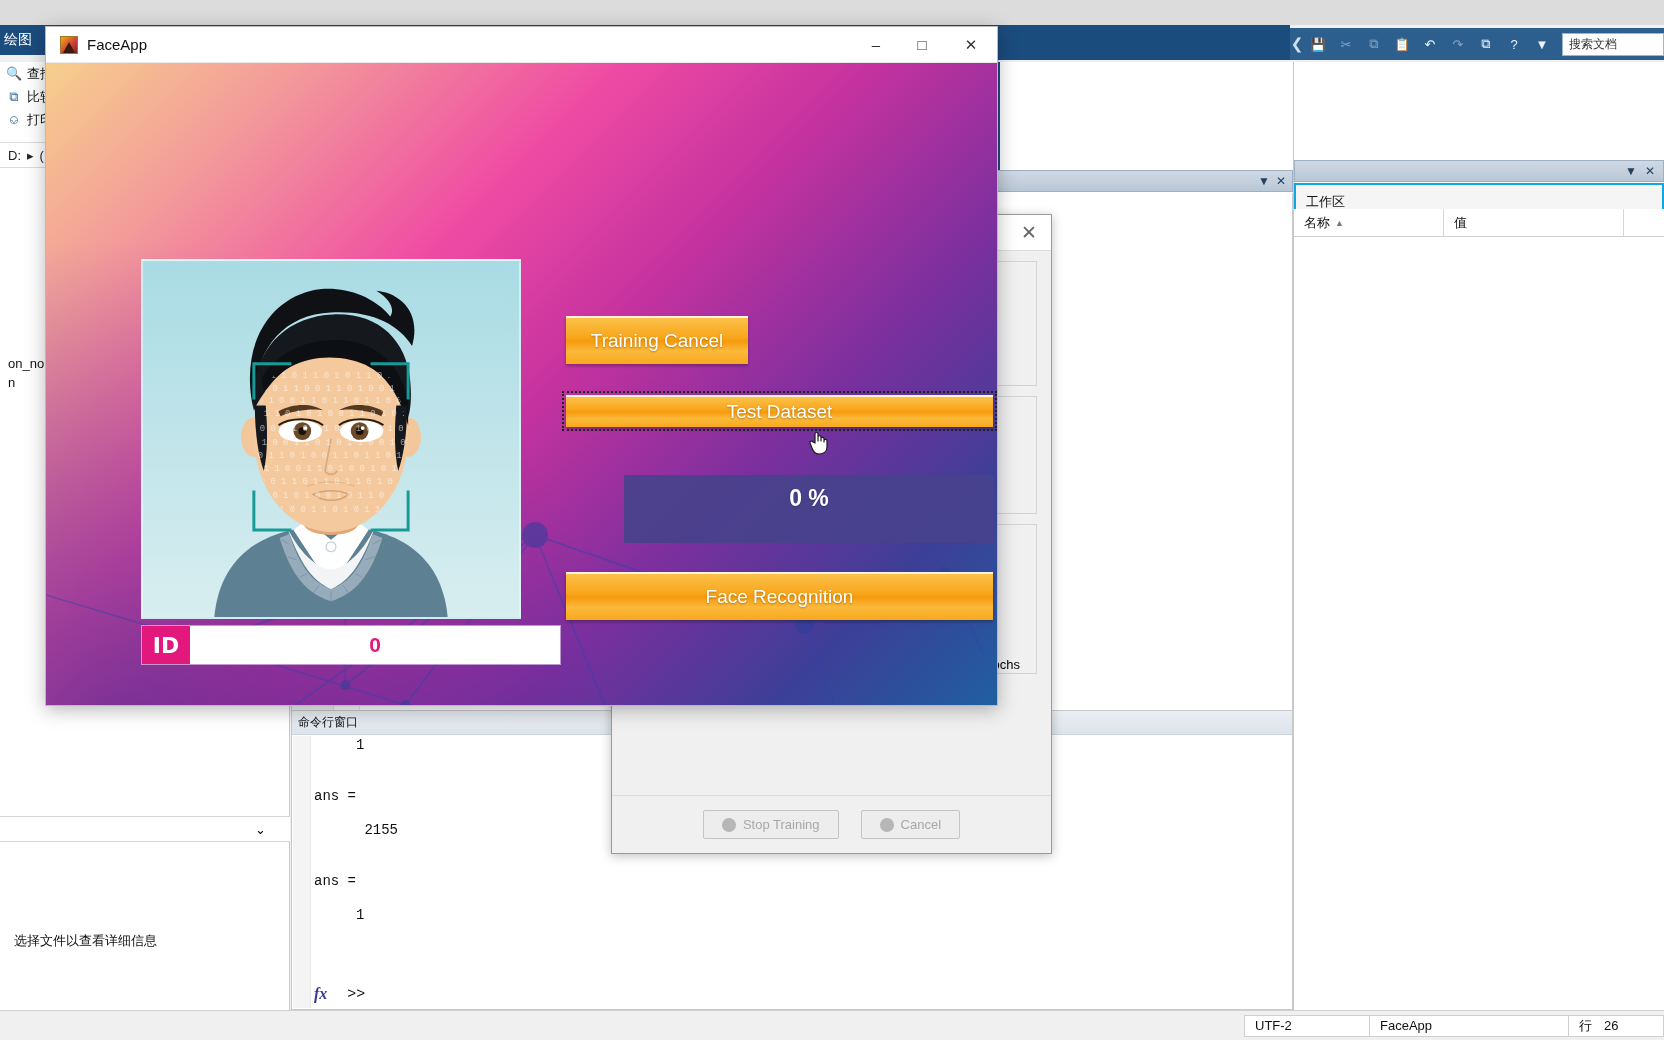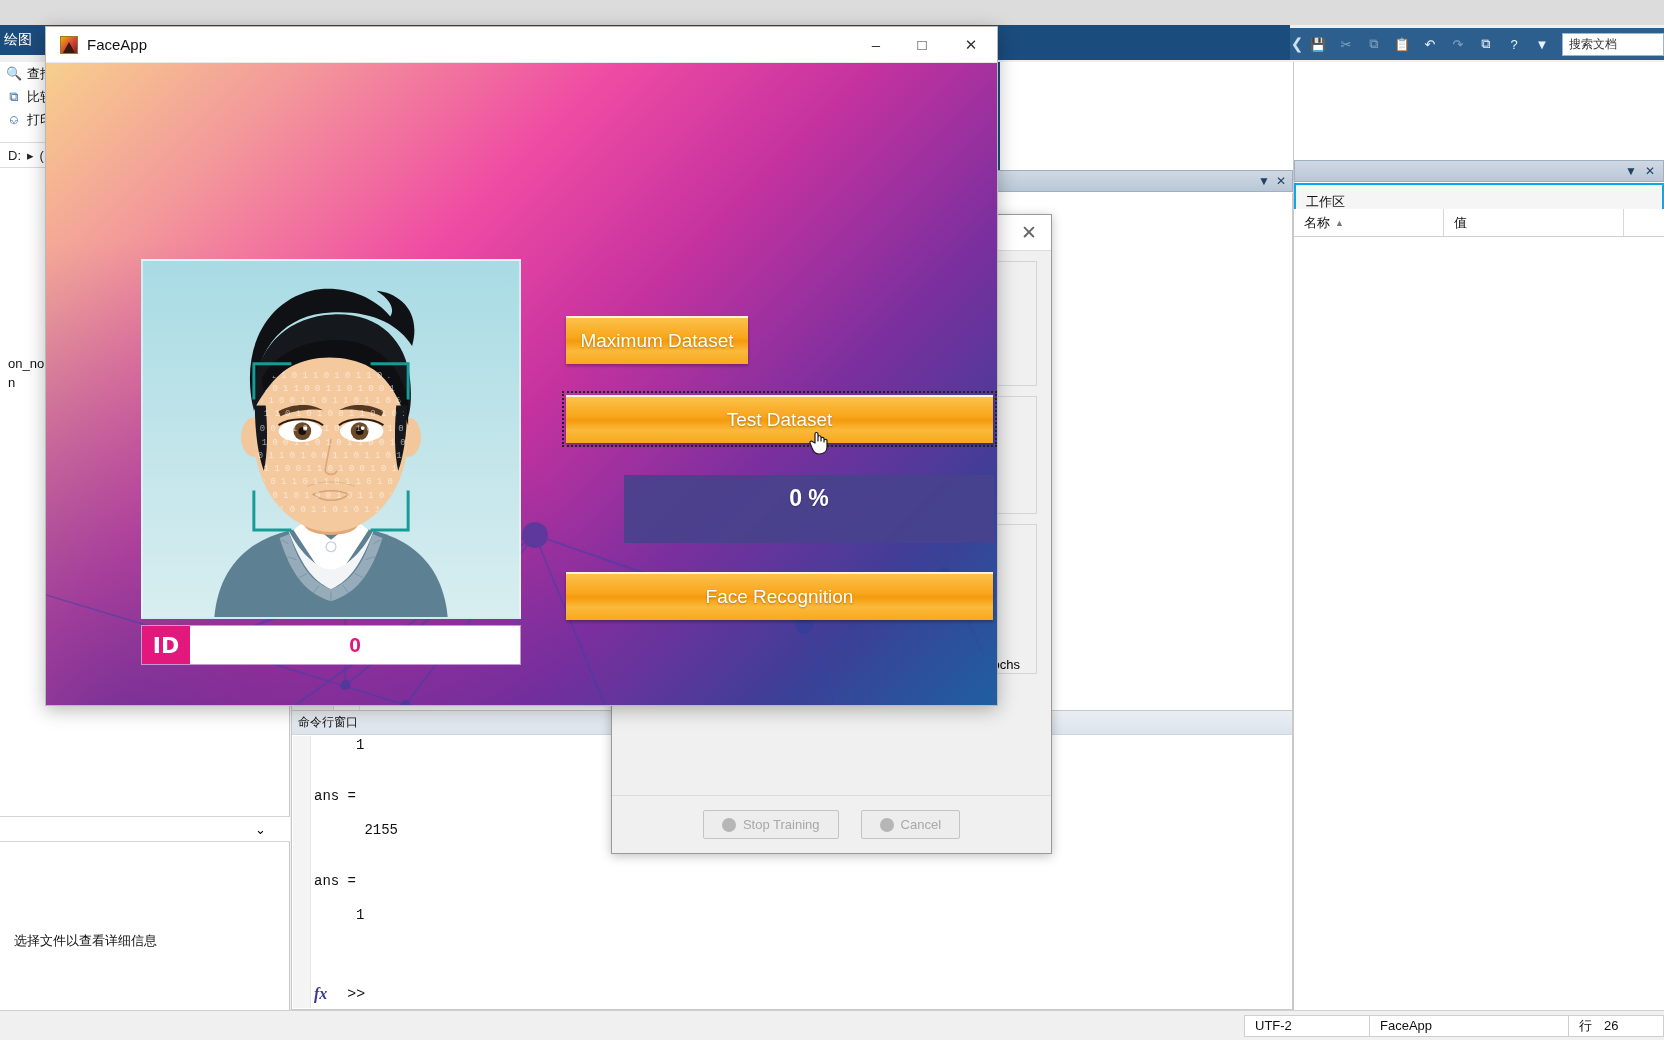--- a/index.html
+++ b/index.html
@@ -292,21 +292,21 @@
   }
   .net-svg { position:absolute; left:0; bottom:0; width:100%; height:230px; opacity:.55; }
 
   .face-card {
     position:absolute; left:95px; top:196px; width:380px; height:360px;
     background:linear-gradient(#b8e2e8,#d4eef1);
     border:2px solid rgba(255,255,255,.35);
   }
   .face-svg { position:absolute; inset:0; width:100%; height:100%; }
   .id-row {
-    position:absolute; left:95px; top:562px; width:380px; height:40px;
+    position:absolute; left:95px; top:562px; width:420px; height:40px;
     display:flex; border:1px solid rgba(255,255,255,.5);
   }
   .id-badge {
     width:48px; background:#e3187d; color:#fff; font-weight:bold;
     font-size:22px; display:flex; align-items:center; justify-content:center;
     font-family:"DejaVu Sans", sans-serif;
   }
   .id-value {
     flex:1; background:#fff; color:#e3187d; font-weight:bold; font-size:21px;
     display:flex; align-items:center; justify-content:center;
@@ -315,21 +315,21 @@
   .ob {
     position:absolute; border-top:2px solid rgba(255,255,255,.85);
     background: linear-gradient(#fcc24a 0%, #f8a61c 42%, #f59a0c 50%, #fbb93b 72%, #f8a81e 100%);
     color:#fff; font-size:19px; display:flex; align-items:center;
     justify-content:center; text-shadow:0 1px 2px rgba(0,0,0,.30);
     box-shadow: 0 2px 3px rgba(0,0,0,.28);
   }
   .ob.focused { outline:2px dotted #222; outline-offset:2px; }
   .btn-train { left:520px; top:253px; width:182px; height:48px; }
   .btn-load  { left:765px; top:253px; width:182px; height:48px; }
-  .btn-test  { left:520px; top:332px; width:427px; height:48px;text-align:right; }
+  .btn-test  { left:520px; top:332px; width:427px; height:32px;text-align:right; }
   .btn-face  { left:520px; top:509px; width:427px; height:48px; }
 
   .pct-box {
     position:absolute; left:578px; top:412px; width:370px; height:68px;
     background:rgba(72,66,140,.92); color:#fff; font-size:23px;
     font-weight:bold; display:flex; align-items:flex-start;
     justify-content:center; padding-top:10px;
     text-shadow:0 1px 2px rgba(0,0,0,.3);
   }
 
@@ -634,21 +634,21 @@
           </g>
         </svg>
       </div>
 
       <div class="id-row">
         <div class="id-badge">ID</div>
         <div class="id-value">0</div>
       </div>
 
       <div class="ob btn-train">
-        <span>Maximum Dataset</span>
+        <span>Training Cancel</span>
       </div>
       <div class="ob btn-test focused">
         <span>Test Dataset</span>
       </div>
 
       <div class="pct-box">
         <span>0 %</span>
       </div>
 
       <div class="ob btn-face">

